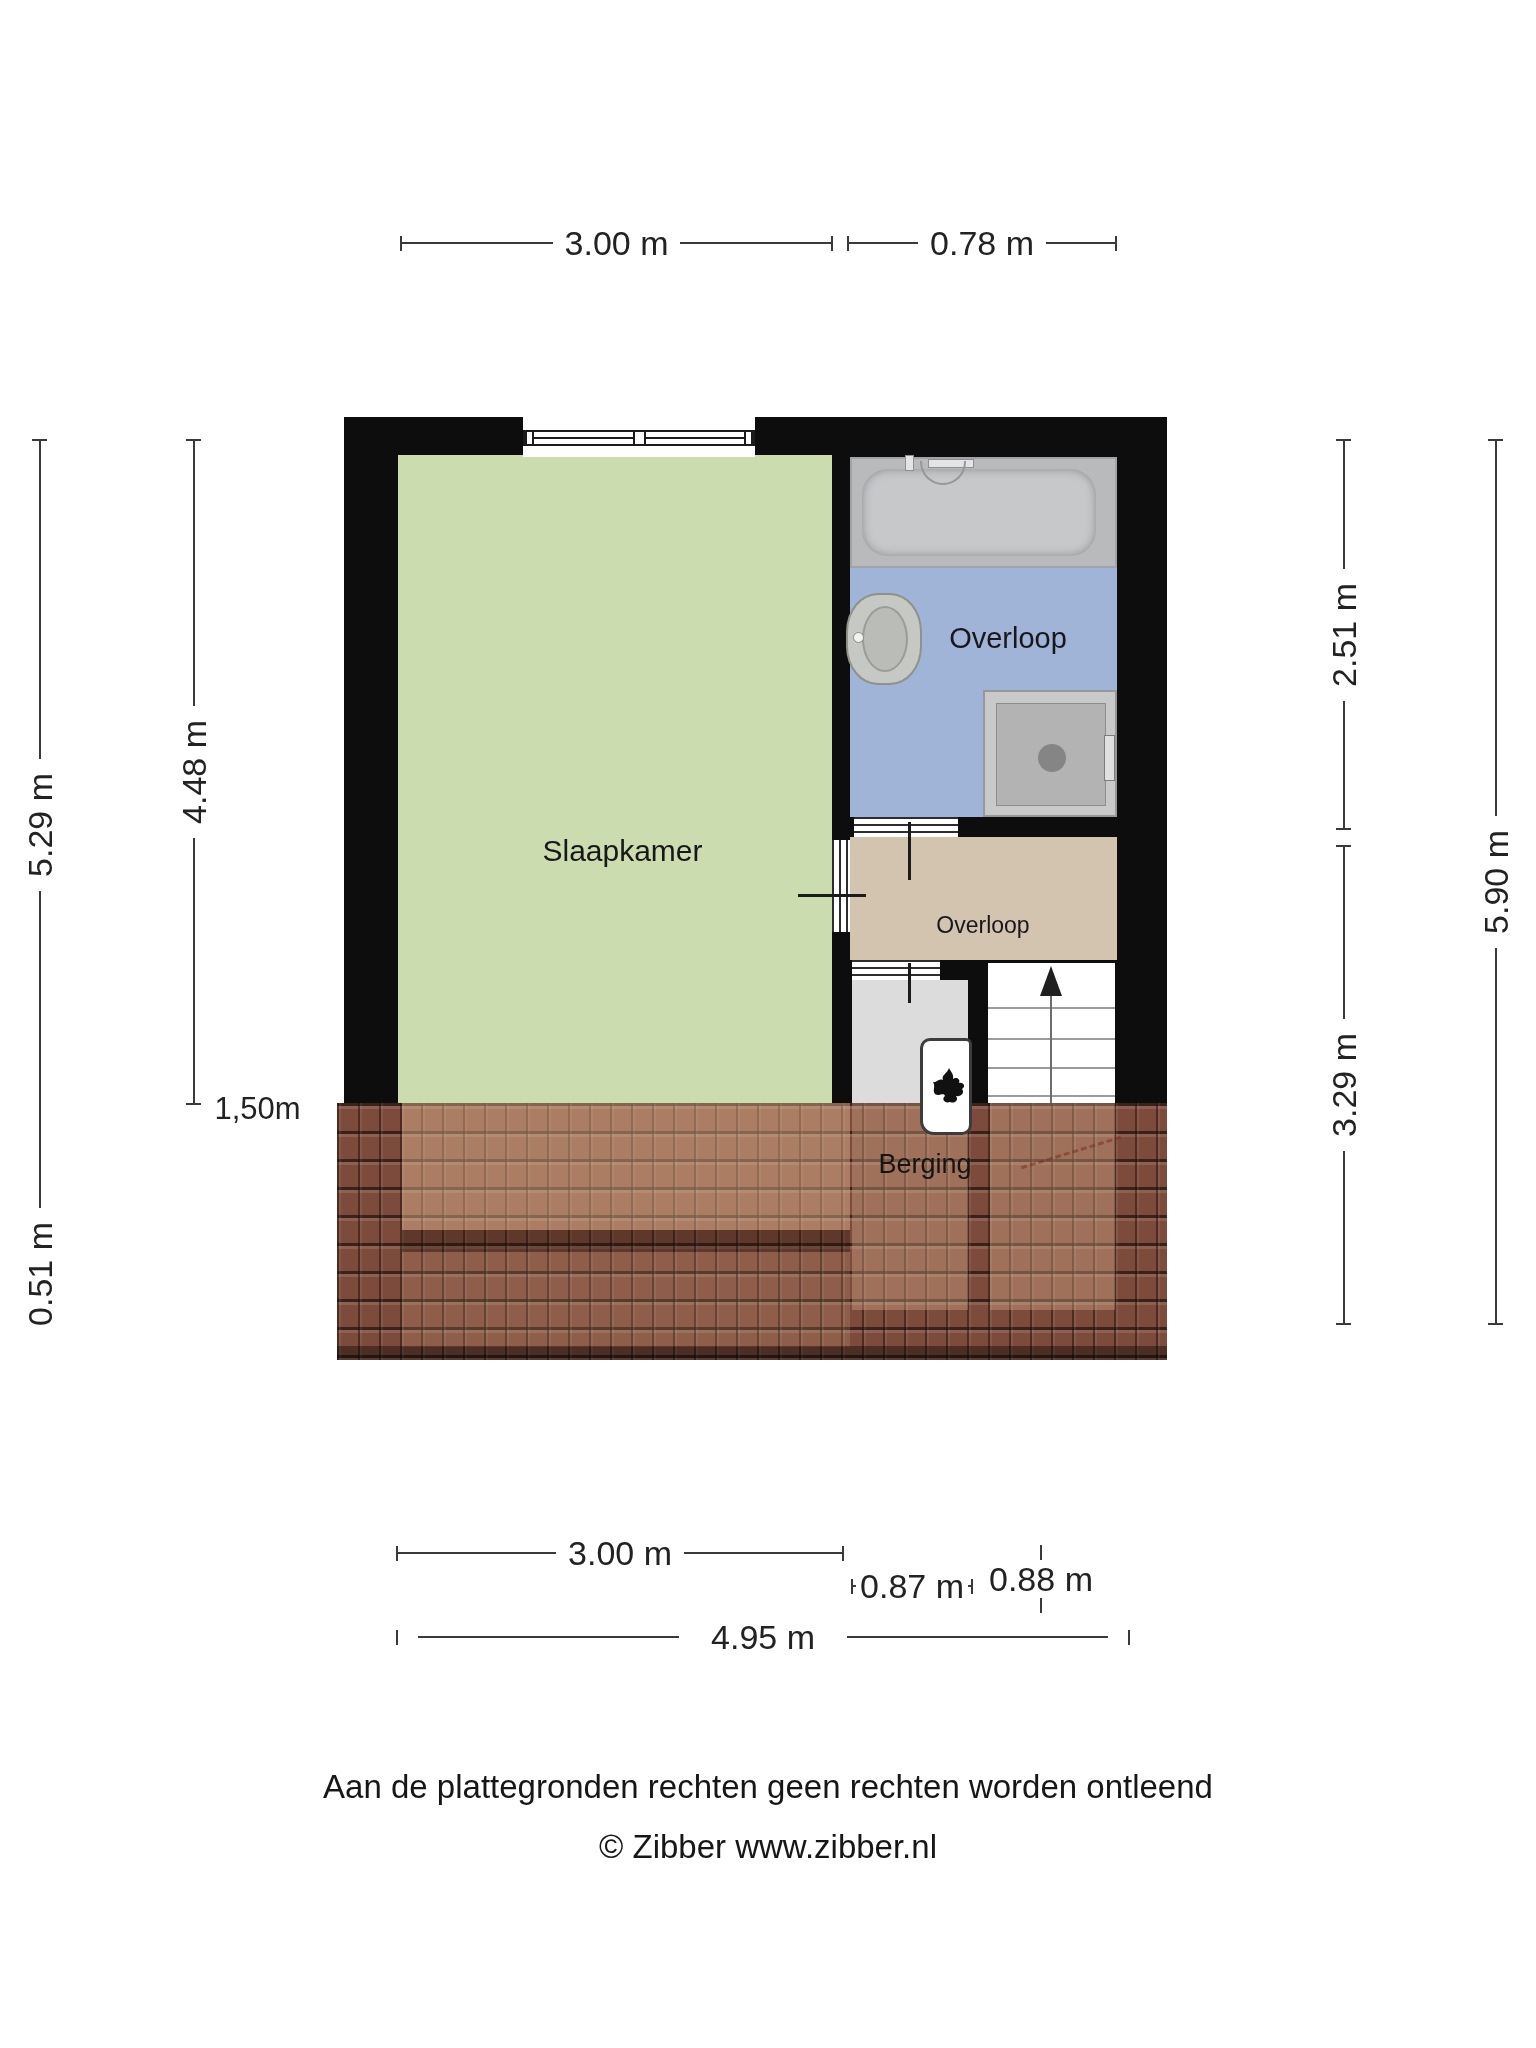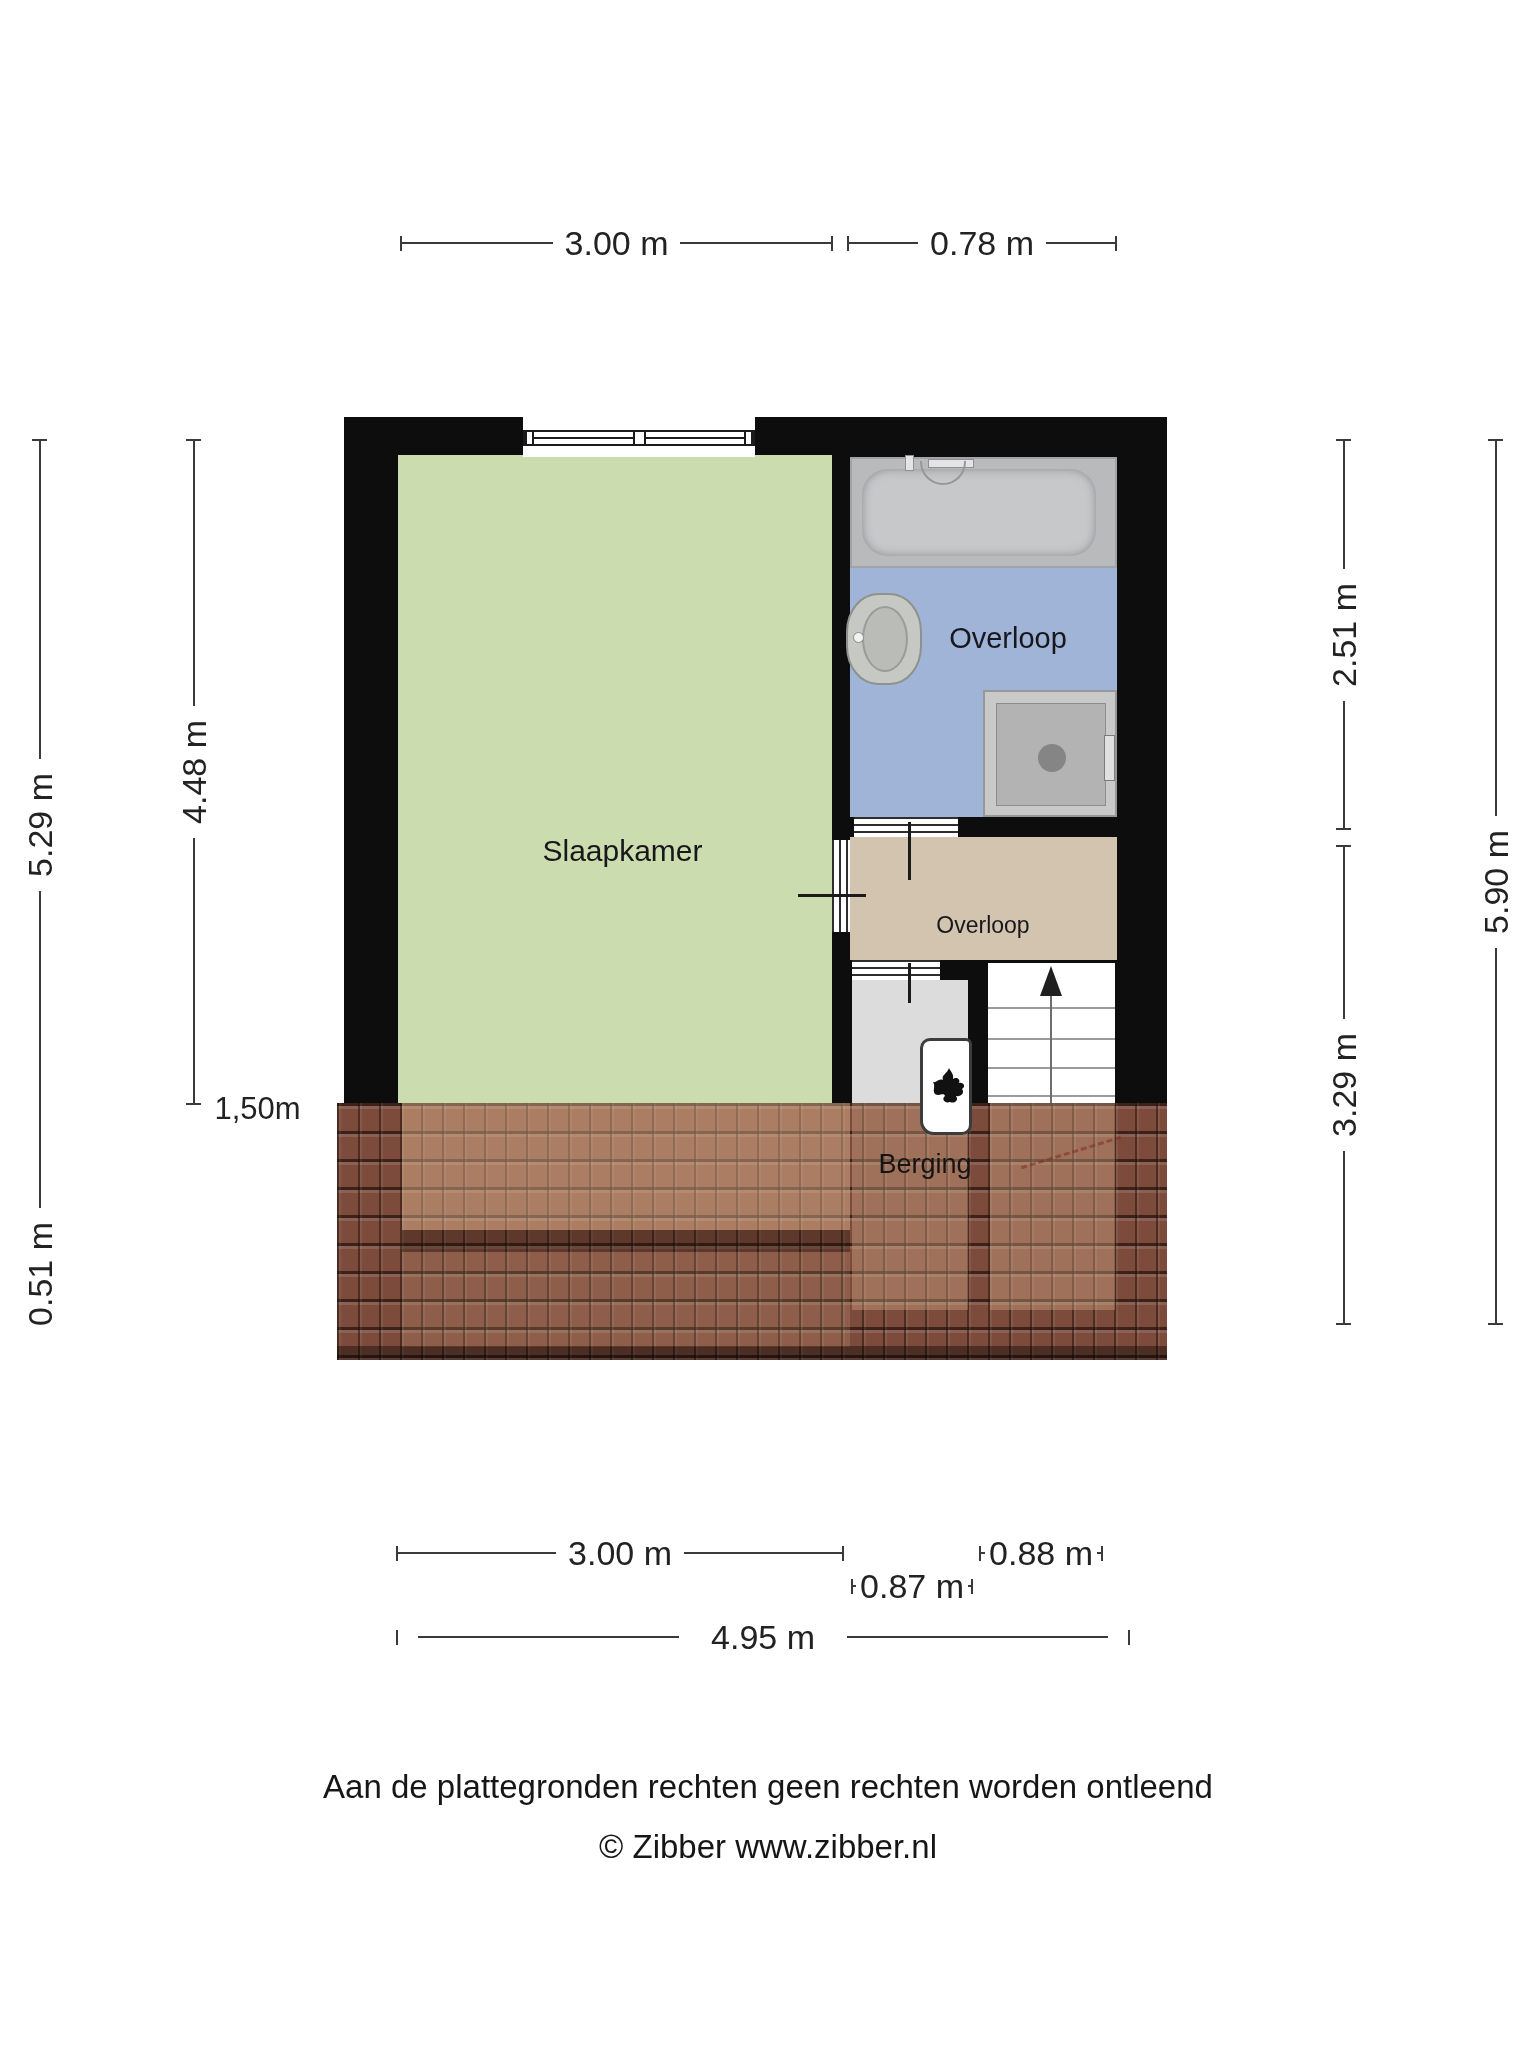--- a/index.html
+++ b/index.html
@@ -211,21 +211,21 @@
   <span class="seg"></span>
     <span class="tick"></span>
 </div>
 <div class="hdim" style="left:851px;top:1578px;width:122px;">
   <span class="tick"></span>
     <span class="seg"></span>
   <span class="lbl" style="padding:0 4px;">0.87 m</span>
   <span class="seg"></span>
     <span class="tick"></span>
 </div>
-<div class="hdim" style="left:979px;top:1545px;width:124px;">
+<div class="hdim" style="left:979px;top:1545px;width:124px;flex-direction:column;">
   <span class="tick"></span>
     <span class="seg"></span>
   <span class="lbl" style="padding:0 4px;">0.88 m</span>
   <span class="seg"></span>
     <span class="tick"></span>
 </div>
 <div class="hdim" style="left:396px;top:1629px;width:734px;gap:20px;">
   <span class="tick"></span>
     <span class="seg"></span>
   <span class="lbl">4.95 m</span>

